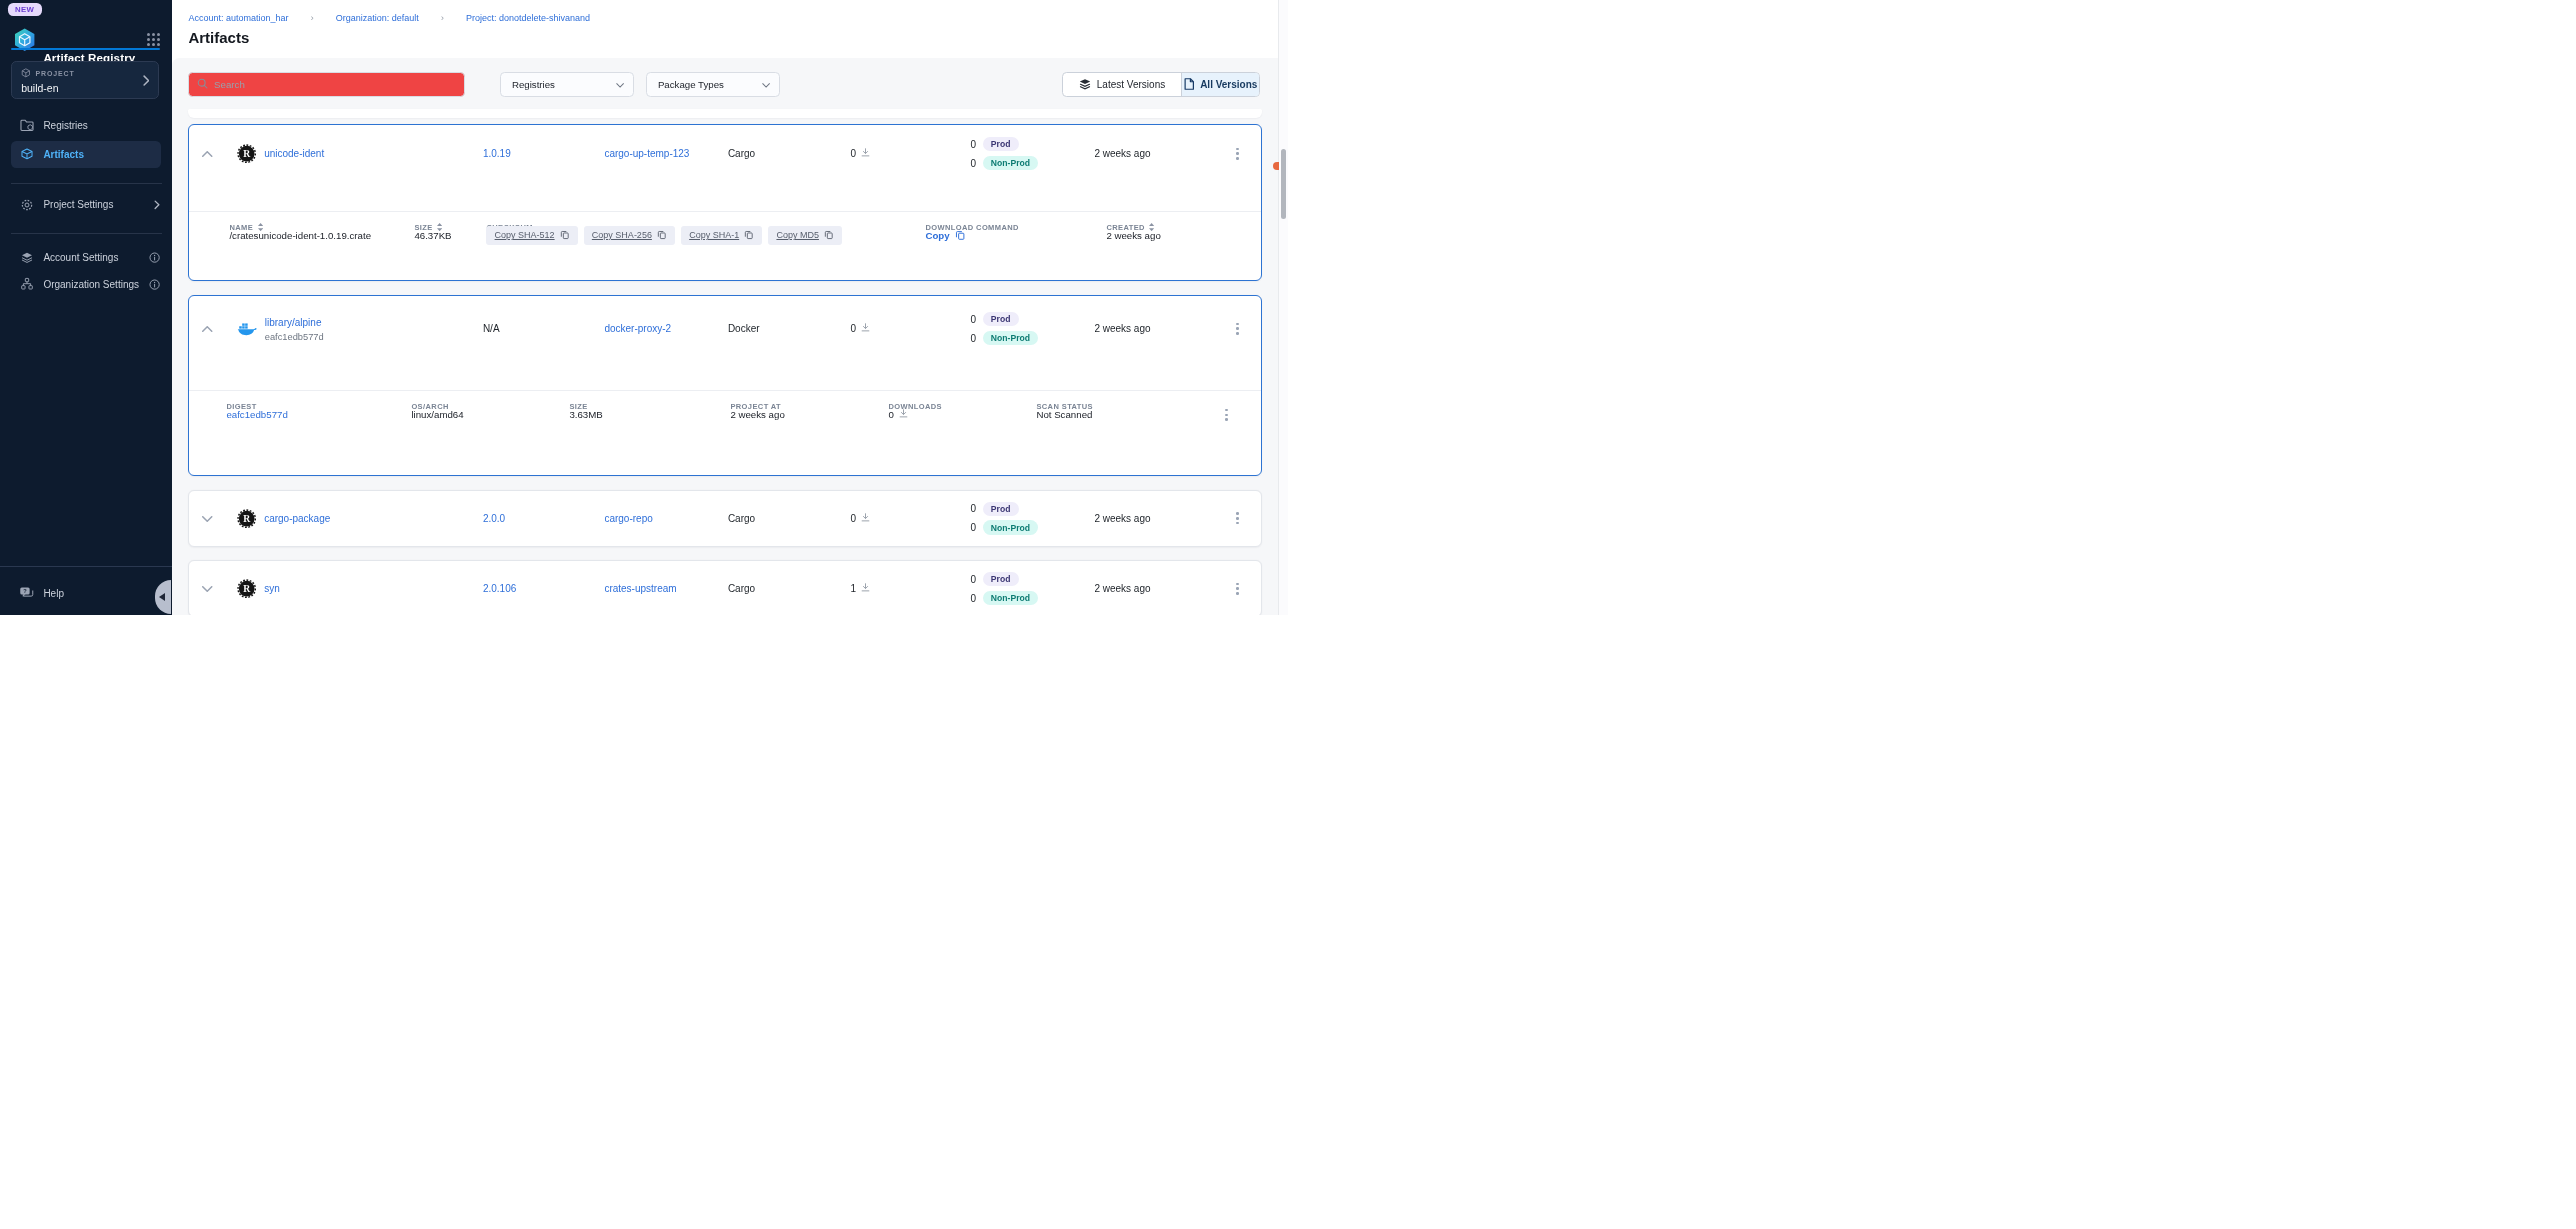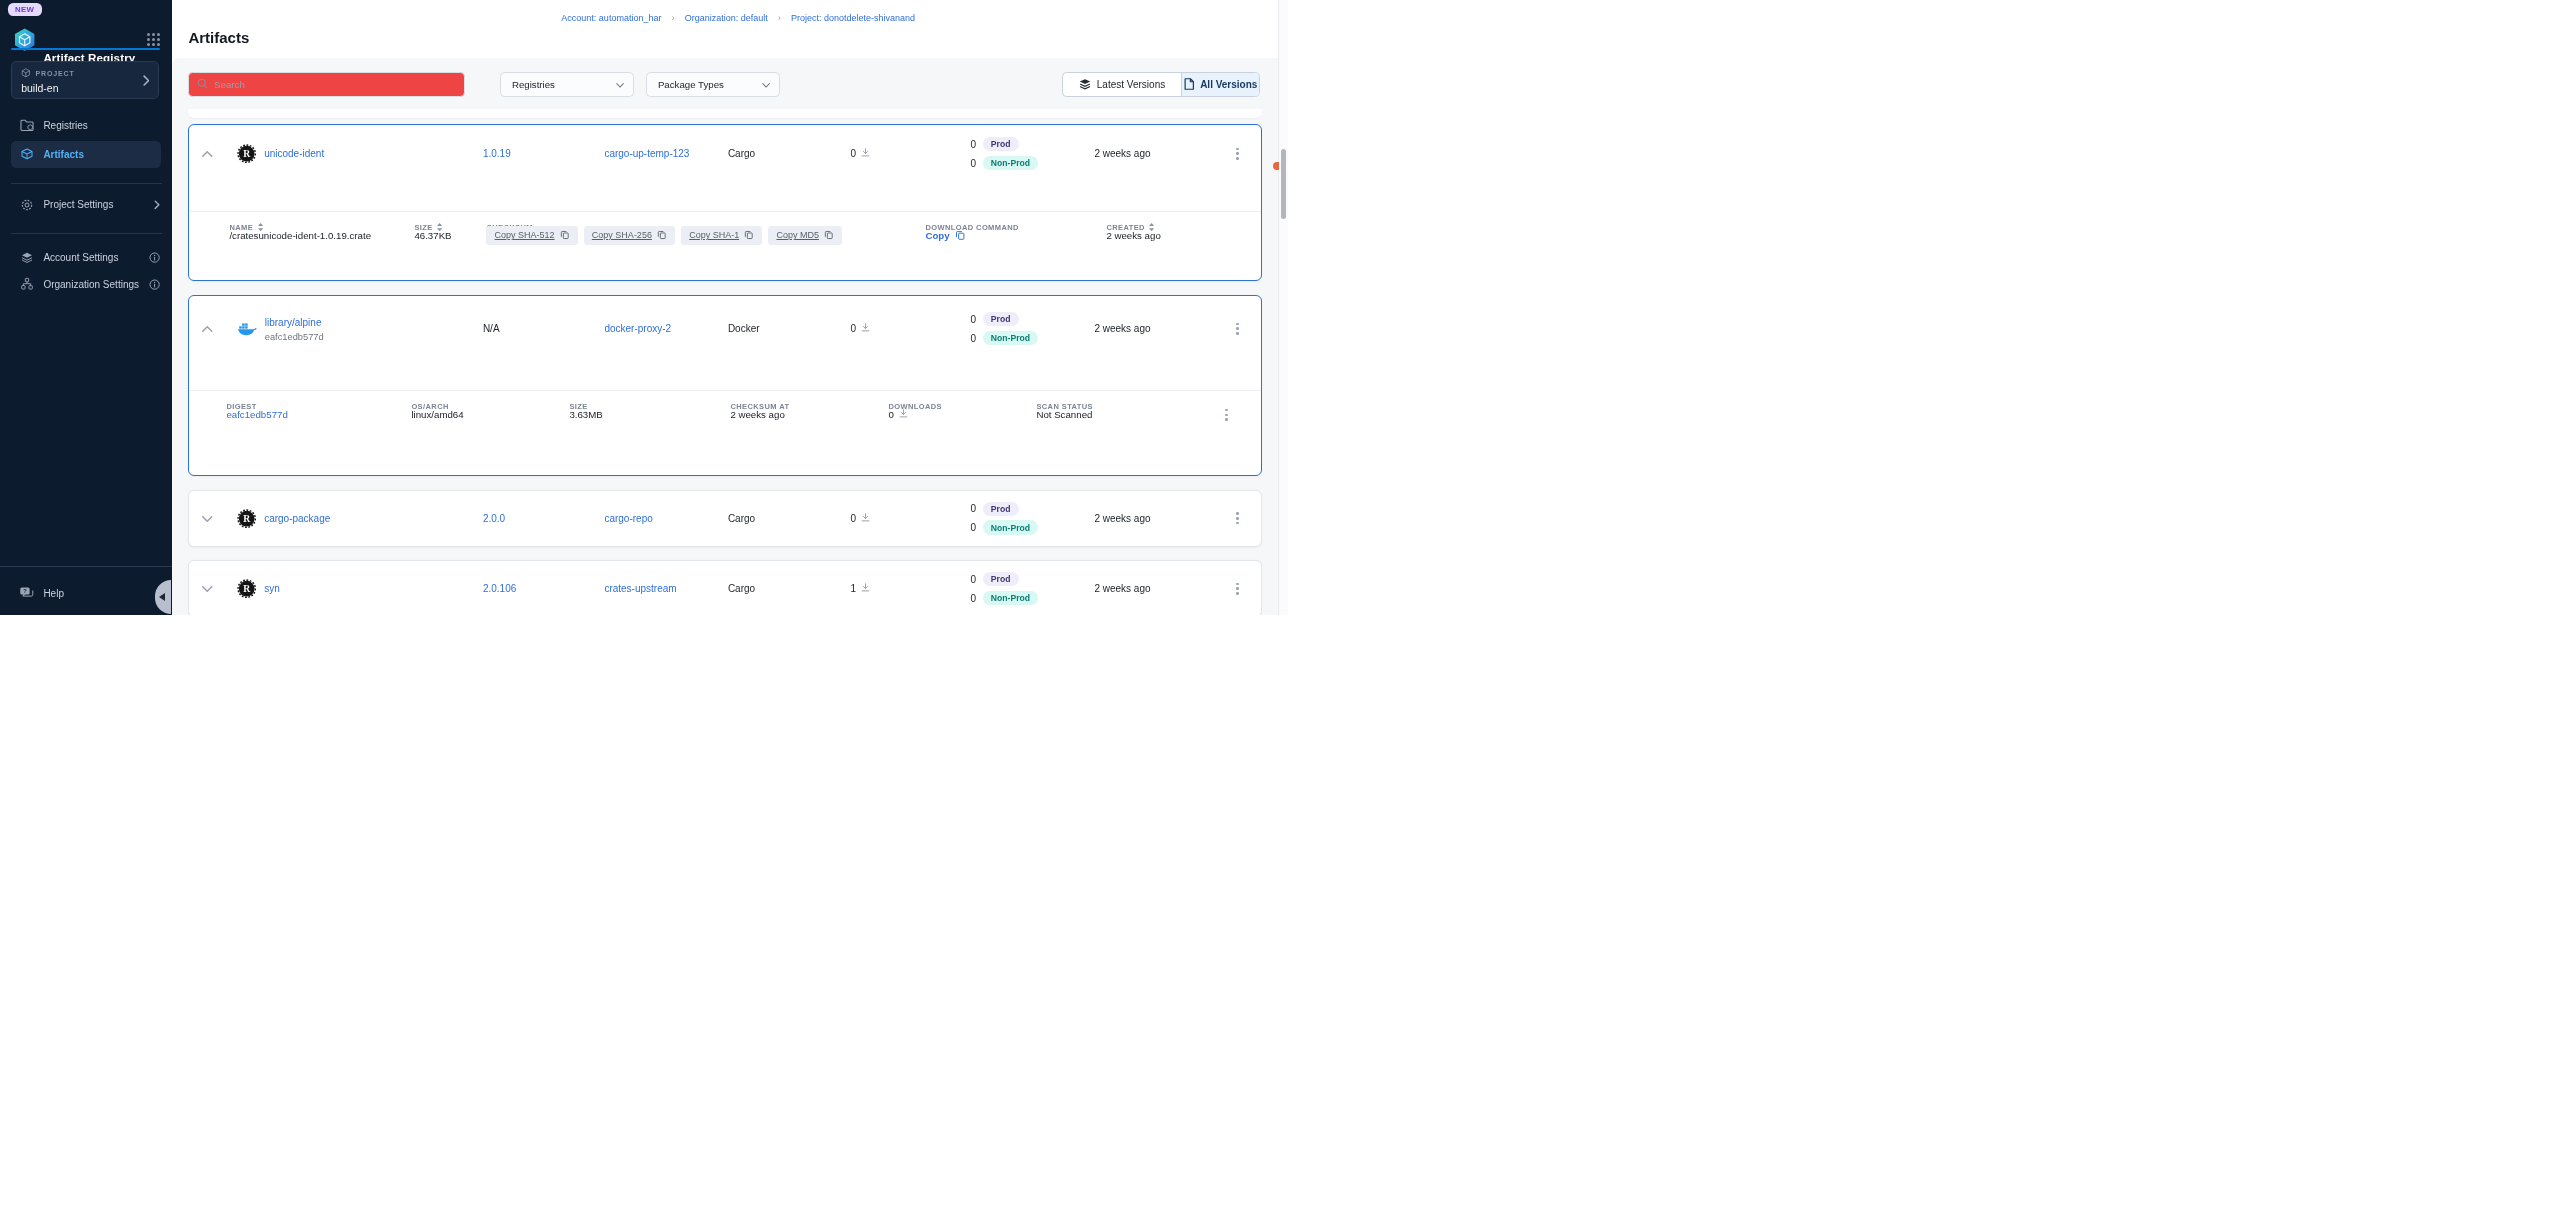--- a/index.html
+++ b/index.html
@@ -30,21 +30,21 @@
   .nav-item.mt2 { margin-top:1.5px; }
   .sidebar-bottom-divider { position:absolute; left:0; right:0; top:566px; height:0.7px; background:#2A3850; }
   .help-item { position:absolute; left:19.4px; top:582px; height:22.4px; display:flex; align-items:center; color:#CCD2DC; font-size:10px; cursor:pointer; }
   .help-item .nav-icon { width:15px; display:flex; justify-content:center; margin-right:9px; }
   .collapse-tab { position:absolute; left:155px; top:580px; width:16.4px; height:34px; background:#B7BECD; border-radius:17px 0 0 17px; display:flex; align-items:center; cursor:pointer; }
   .collapse-tab .tri { width:0; height:0; border-top:4.5px solid transparent; border-bottom:4.5px solid transparent; border-right:6.7px solid #1F2636; margin-left:3.7px; }
 
   
   .main { position:absolute; left:172px; top:0; right:0; bottom:0; background:#fff; }
   .page-header { padding:12px 0 0 16.4px; }
-  .breadcrumb { display:flex; align-items:center; font-size:9px; gap:10px;justify-content:center; }
+  .breadcrumb { display:flex; align-items:center; font-size:9px; gap:22px; }
   .crumb { color:#2F6FD9; cursor:pointer; }
   .crumb-sep { color:#99A0AB; font-size:9.7px; }
   .page-title { margin-top:6px; font-size:15px; font-weight:bold; color:#14181F; }
   .body-panel { position:absolute; left:0; top:58px; right:0; bottom:0; background:#F6F7F9; border-top-left-radius:7.5px; overflow:hidden; }
 
   .filter-bar { display:flex; align-items:center; padding:14px 28px 0 16.4px; }
   .search-box { width:277px; height:25.4px; background:#ef4444; border:0.7px solid #D9DDE4; border-radius:4.5px; display:flex; align-items:center; padding:0 7.5px; }
   .search-box input { border:none; outline:none; flex:1; font-size:9.7px; color:#333; margin-left:6px; background:transparent; font-family:"Liberation Sans",sans-serif; }
   .search-box input::placeholder { color:#98A0AC; }
   .select { height:25.4px; background:#FBFCFE; border:0.7px solid #D9DDE4; border-radius:4.5px; display:flex; align-items:center; justify-content:space-between; padding:0 9px 0 10.5px; font-size:9.7px; color:#22262E; cursor:pointer; }
@@ -501,21 +501,21 @@
               <span class="head-cell">
                   <span>DIGEST</span>
                 </span>
               <span class="head-cell">
                   <span>OS/ARCH</span>
                 </span>
               <span class="head-cell">
                   <span>SIZE</span>
                 </span>
               <span class="head-cell">
-                  <span>CHECKSUM AT</span>
+                  <span>PROJECT AT</span>
                 </span>
               <span class="head-cell">
                   <span>DOWNLOADS</span>
                 </span>
               <span class="head-cell">
                   <span>SCAN STATUS</span>
                 </span>
               <span></span>
             </div>
             <div class="sub-divider"></div>

